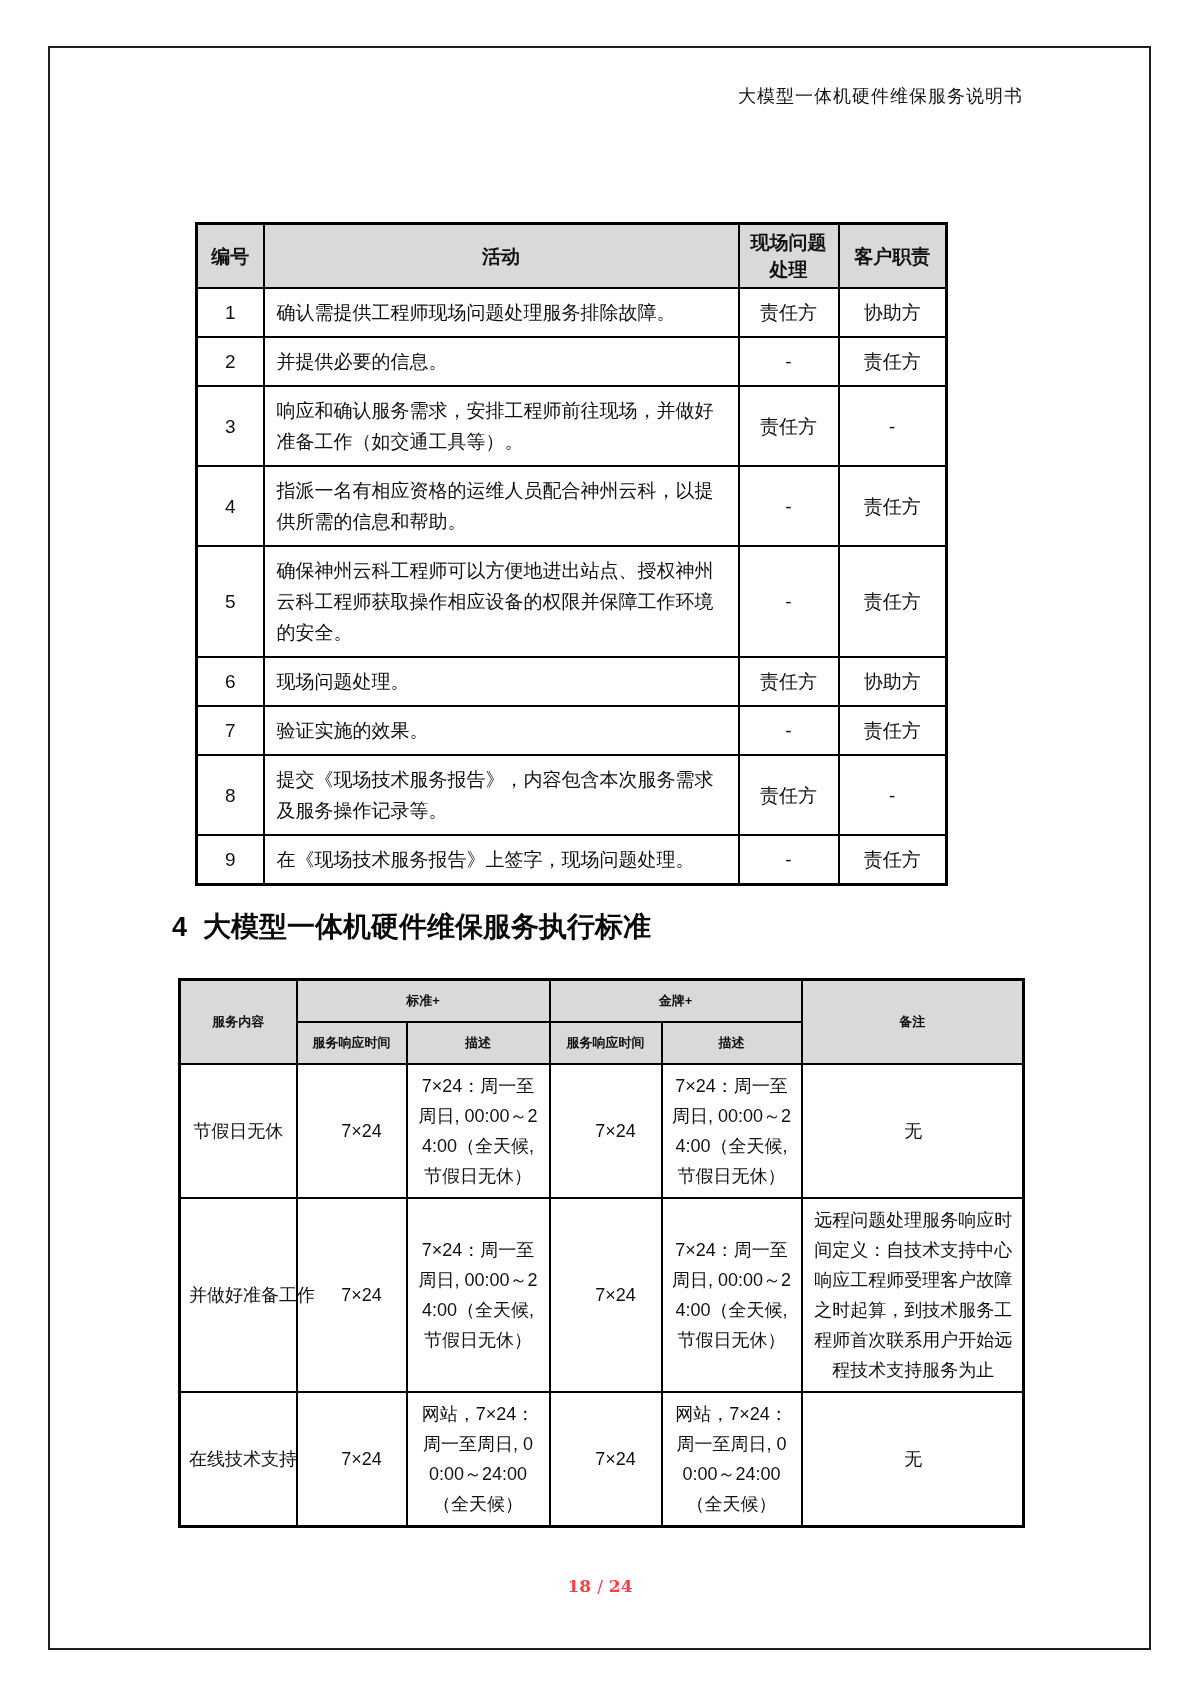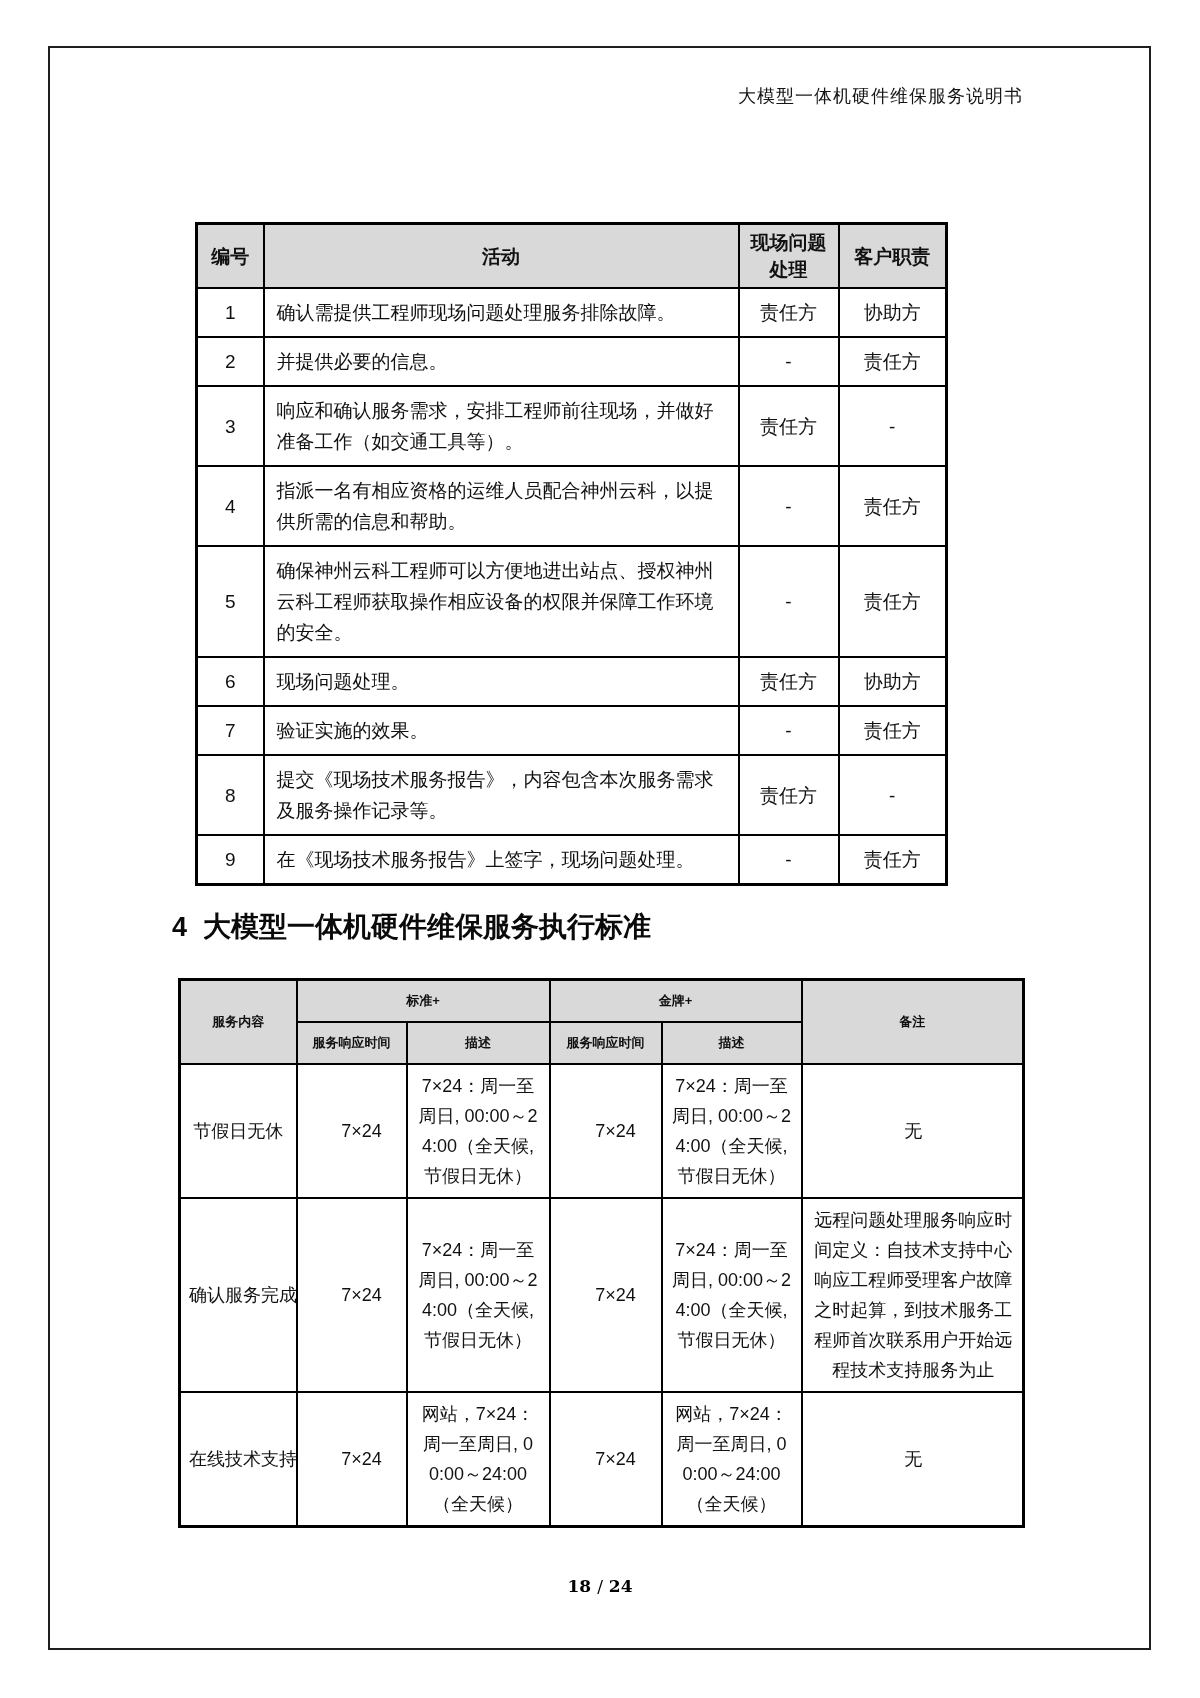--- a/index.html
+++ b/index.html
@@ -40,21 +40,21 @@
 
   .table2 { position:absolute; left:178px; top:978px; width:844px; }
   .table2 th { font-size:13px; line-height:30px; padding:5px 2px; }
   .table2 td { font-size:18px; line-height:30px; padding:6px 8px; text-align:center; }
   .table2 td.t2-service { white-space:nowrap; padding-left:8px; }
   .table2 td.t2-time { text-align:center;padding-left:28px; }
   .table2 td.t2-remark { padding:6px 5px 6px 7px; }
 
   .doc-footer {
     position:absolute; top:1576px; left:0; width:1200px; text-align:center;
-    font-family:"DejaVu Serif", serif; font-size:17px; font-weight:bold; color:#000000;
+    font-family:"DejaVu Serif", serif; font-size:17px; font-weight:bold; color:#ef4444;
   }
   .doc-footer .sep { font-weight:normal; padding:0 6px; }
 </style>
 </head>
 <body>
 
 <div class="page">
   <div class="page-border"></div>
 
   <div class="doc-header">大模型一体机硬件维保服务说明书</div>
@@ -164,21 +164,21 @@
     <tbody>
       <tr>
         <td class="t2-service">节假日无休</td>
         <td class="t2-time">7×24</td>
         <td class="t2-desc">7×24：周一至周日, 00:00～24:00（全天候, 节假日无休）</td>
         <td class="t2-time">7×24</td>
         <td class="t2-desc">7×24：周一至周日, 00:00～24:00（全天候, 节假日无休）</td>
         <td class="t2-remark">无</td>
       </tr>
       <tr>
-        <td class="t2-service">确认服务完成</td>
+        <td class="t2-service">并做好准备工作</td>
         <td class="t2-time">7×24</td>
         <td class="t2-desc">7×24：周一至周日, 00:00～24:00（全天候, 节假日无休）</td>
         <td class="t2-time">7×24</td>
         <td class="t2-desc">7×24：周一至周日, 00:00～24:00（全天候, 节假日无休）</td>
         <td class="t2-remark">远程问题处理服务响应时间定义：自技术支持中心响应工程师受理客户故障之时起算，到技术服务工程师首次联系用户开始远程技术支持服务为止</td>
       </tr>
       <tr>
         <td class="t2-service">在线技术支持</td>
         <td class="t2-time">7×24</td>
         <td class="t2-desc">网站，7×24：周一至周日, 00:00～24:00（全天候）</td>

